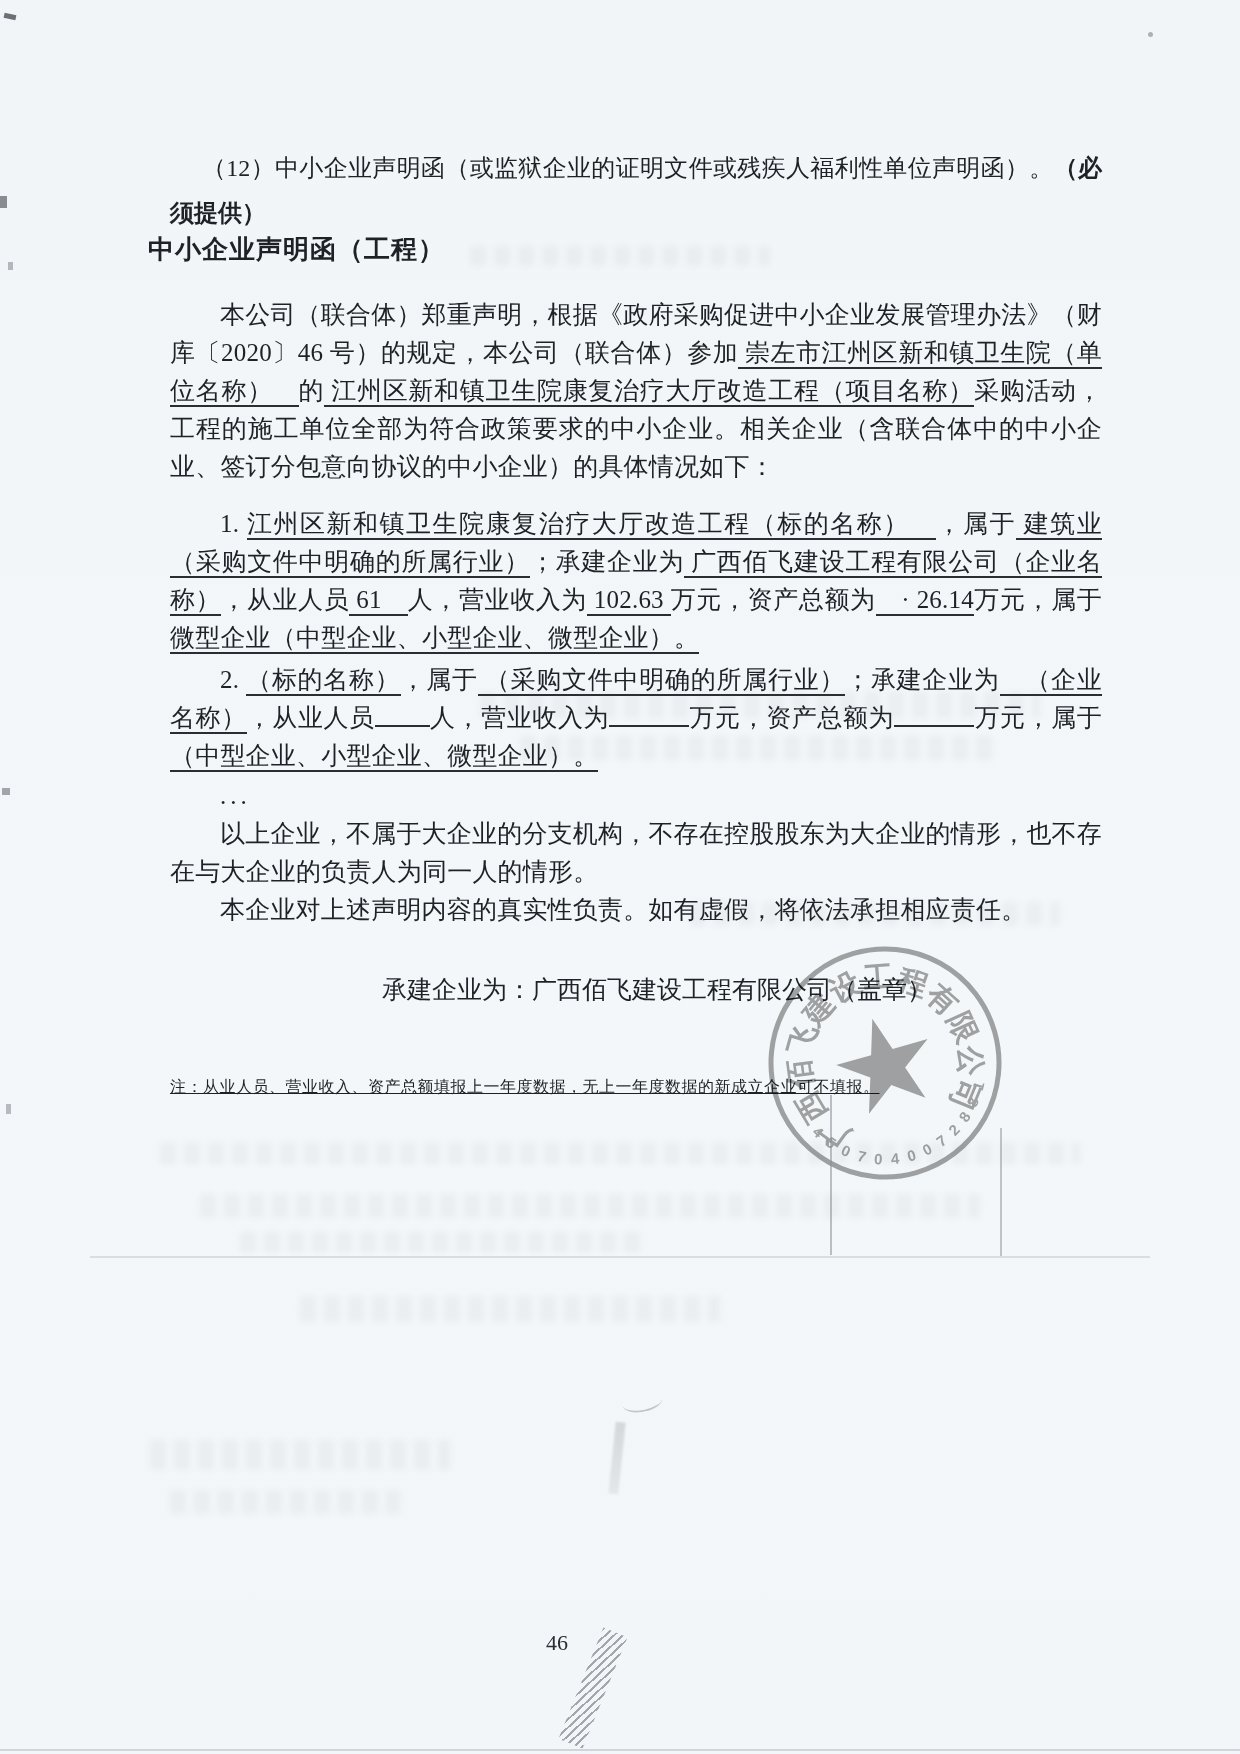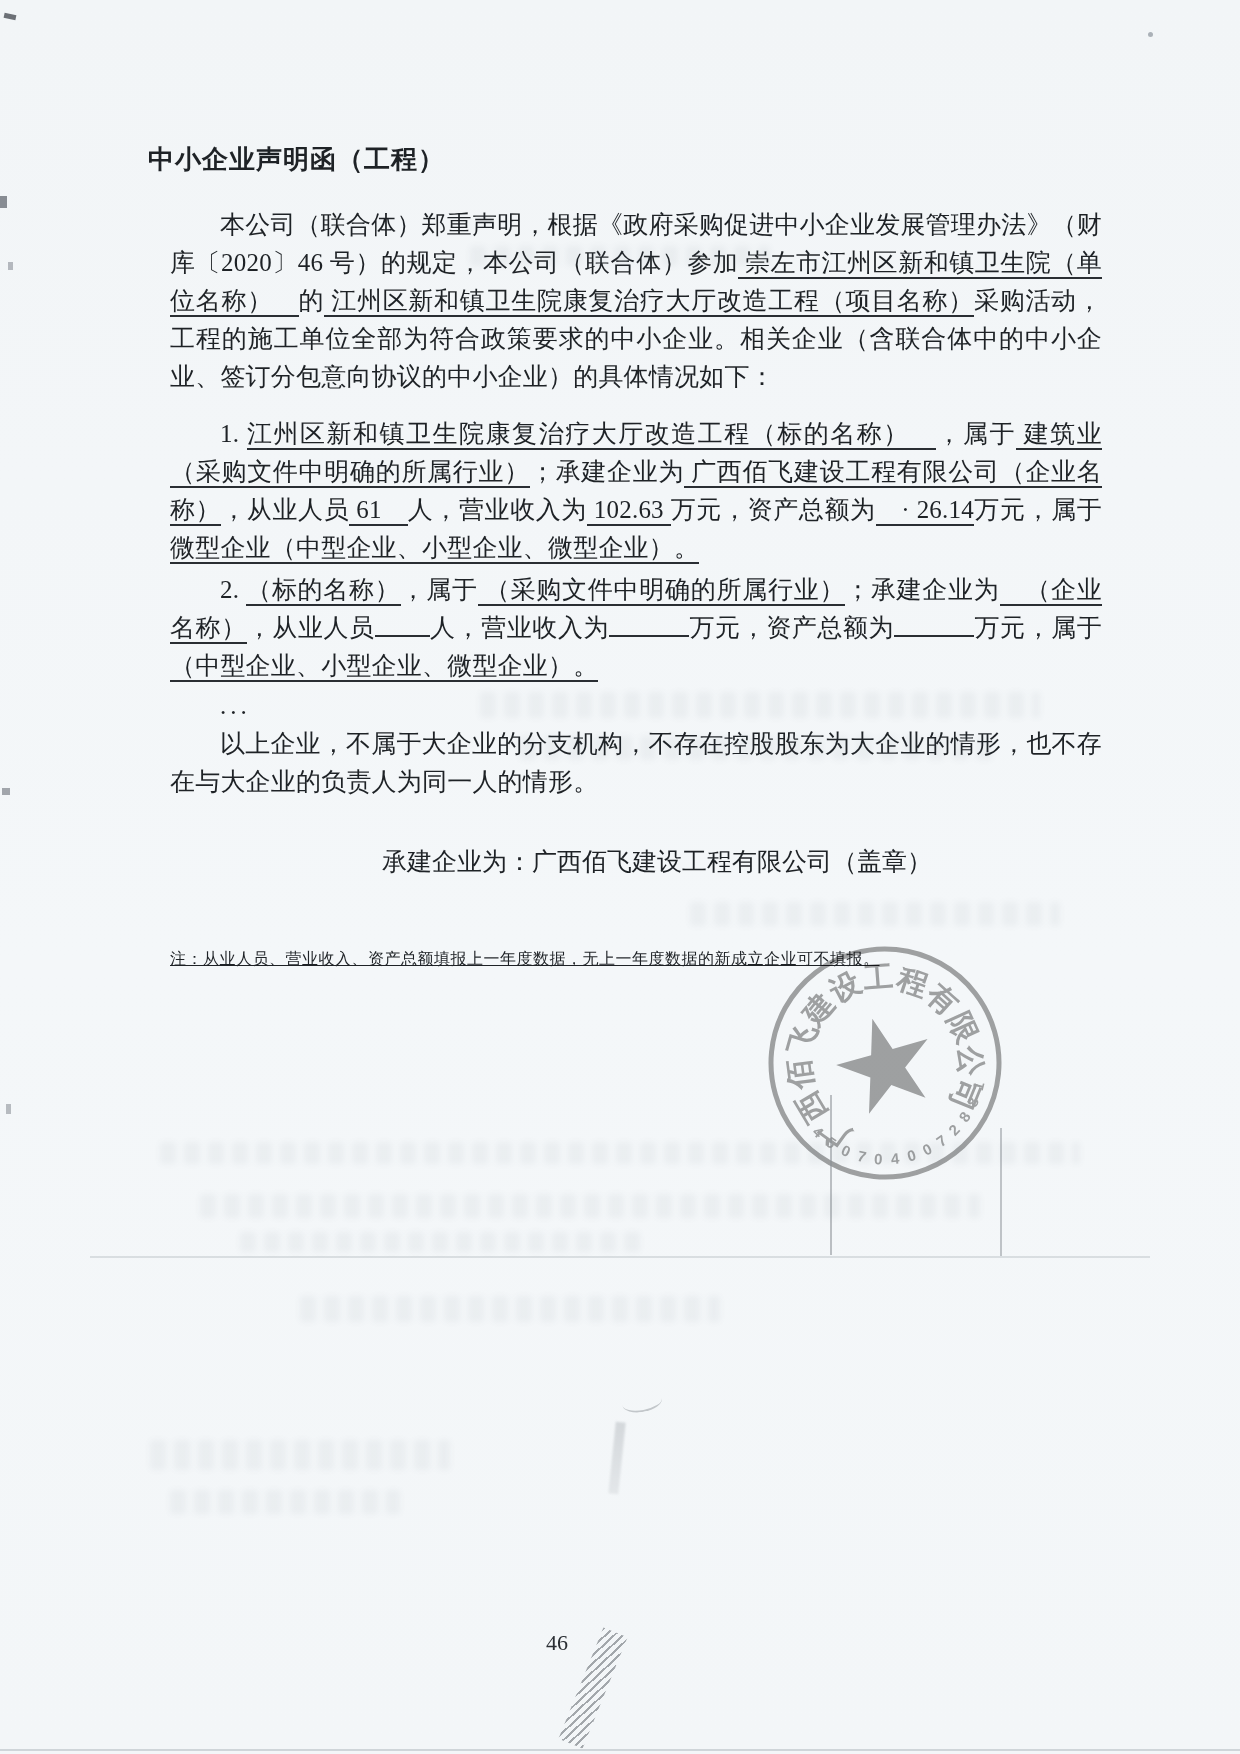--- a/index.html
+++ b/index.html
@@ -74,26 +74,28 @@
   .g6{left:300px;top:1296px;width:420px;height:26px;}
   .g7{left:150px;top:1440px;width:300px;height:30px;}
   .g7b{left:170px;top:1490px;width:230px;height:24px;}
 </style>
 </head>
 <body>
 
 <div class="page">
 
   <div class="content">
+    <p class="intro"><span>（12）中小企业声明函（或监狱企业的证明文件或残疾人福利性单位声明函）。</span><span class="b">（必须提供）</span></p>
     <h1 class="title">中小企业声明函（工程）</h1>
     <p class="body ind p1"><span>本公司（联合体）郑重声明，根据《政府采购促进中小企业发展管理办法》（财库〔2020〕46 号）的规定，本公司（联合体）参加</span><span class="u"> 崇左市江州区新和镇卫生院（单位名称）　</span><span>的</span><span class="u"> 江州区新和镇卫生院康复治疗大厅改造工程（项目名称）</span><span>采购活动，工程的施工单位全部为符合政策要求的中小企业。相关企业（含联合体中的中小企业、签订分包意向协议的中小企业）的具体情况如下：</span></p>
     <p class="body ind p2"><span>1. </span><span class="u">江州区新和镇卫生院康复治疗大厅改造工程（标的名称）　</span><span>，属于</span><span class="u"> 建筑业（采购文件中明确的所属行业）</span><span>；承建企业为</span><span class="u"> 广西佰飞建设工程有限公司（企业名称）</span><span>，从业人员</span><span class="u"> 61　</span><span>人，营业收入为</span><span class="u"> 102.63 </span><span>万元，资产总额为</span><span class="u">　· 26.14</span><span>万元，属于</span><span class="u"> 微型企业（中型企业、小型企业、微型企业）。</span></p>
     <p class="body ind p3"><span>2. </span><span class="u">（标的名称）</span><span>，属于</span><span class="u"> （采购文件中明确的所属行业）</span><span>；承建企业为</span><span class="u">　（企业名称）</span><span>，从业人员</span><span class="blank" style="width: 55px;">&nbsp;</span><span>人，营业收入为</span><span class="blank" style="width: 80px;">&nbsp;</span><span>万元，资产总额为</span><span class="blank" style="width: 80px;">&nbsp;</span><span>万元，属于</span><span class="u"> （中型企业、小型企业、微型企业）。</span></p>
     <p class="body ind ellipsis">...</p>
     <p class="body ind p4"><span>以上企业，不属于大企业的分支机构，不存在控股股东为大企业的情形，也不存在与大企业的负责人为同一人的情形。</span></p>
+    <p class="body ind p5"><span>本企业对上述声明内容的真实性负责。如有虚假，将依法承担相应责任。</span></p>
 
     <div class="signature">
       <div class="sig-line"><span>承建企业为：</span><span>广西佰飞建设工程有限公司（盖章）</span></div>
     </div>
 
     <p class="note">注：从业人员、营业收入、资产总额填报上一年度数据，无上一年度数据的新成立企业可不填报。</p>
   </div>
 
   <svg class="stamp" id="stamp-svg" viewBox="0 0 250 250">
     <g id="stamp-g" transform="rotate(-16 125 125)">

